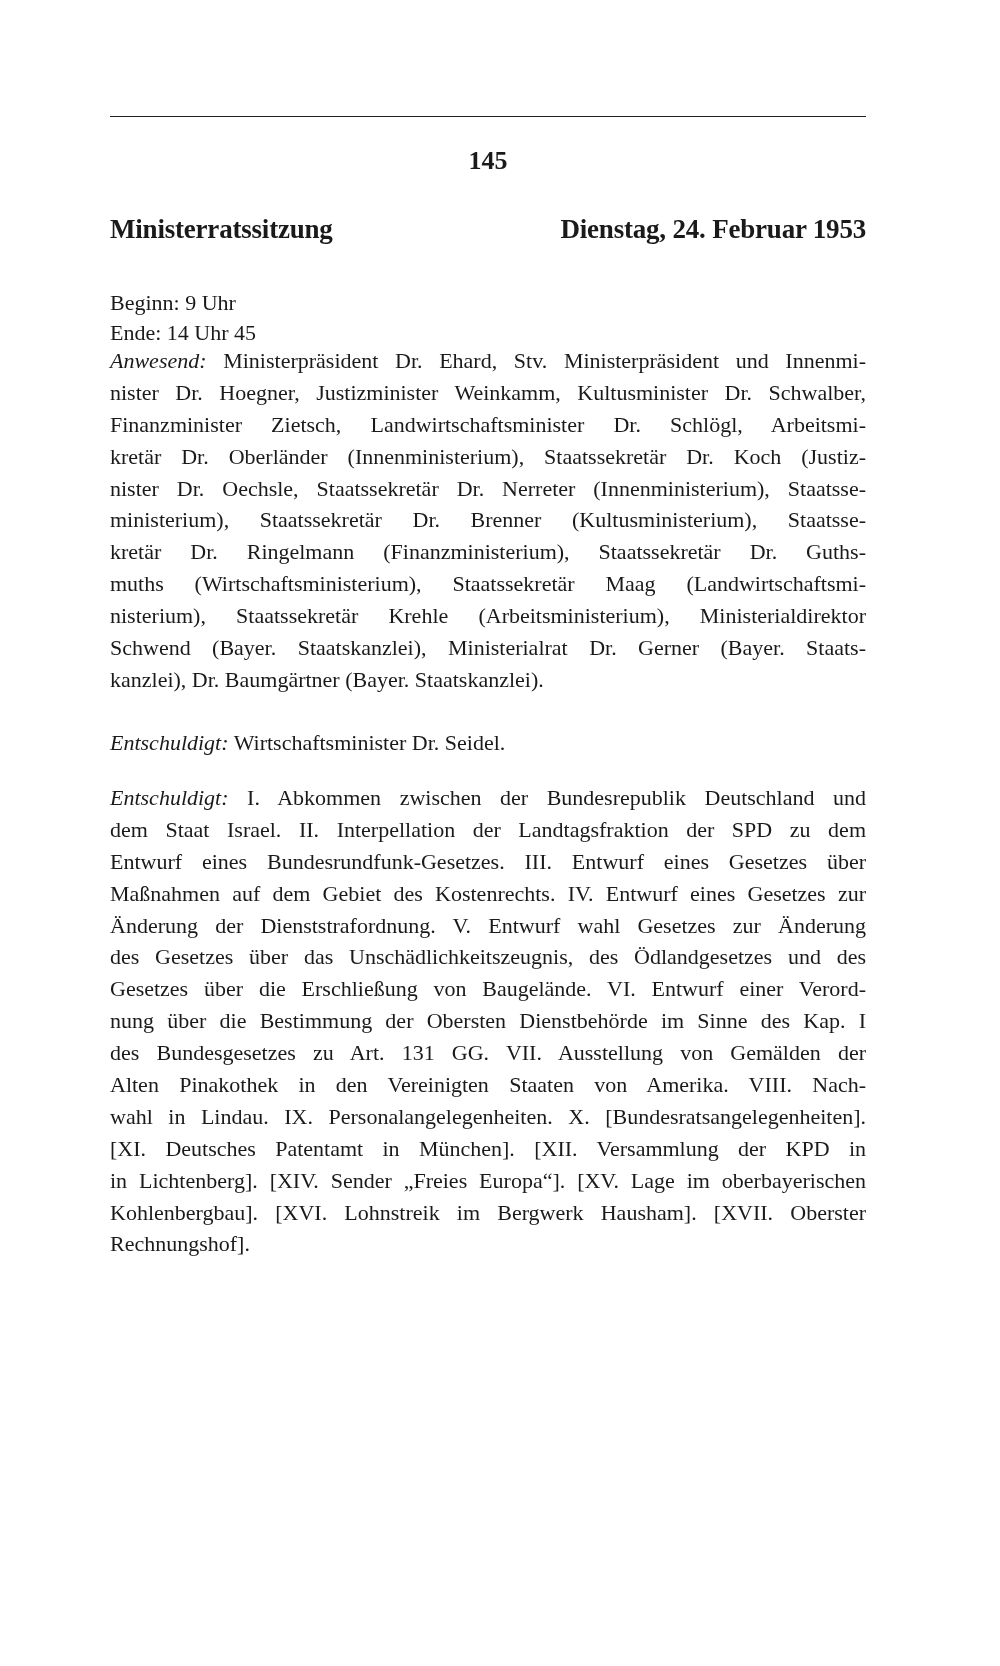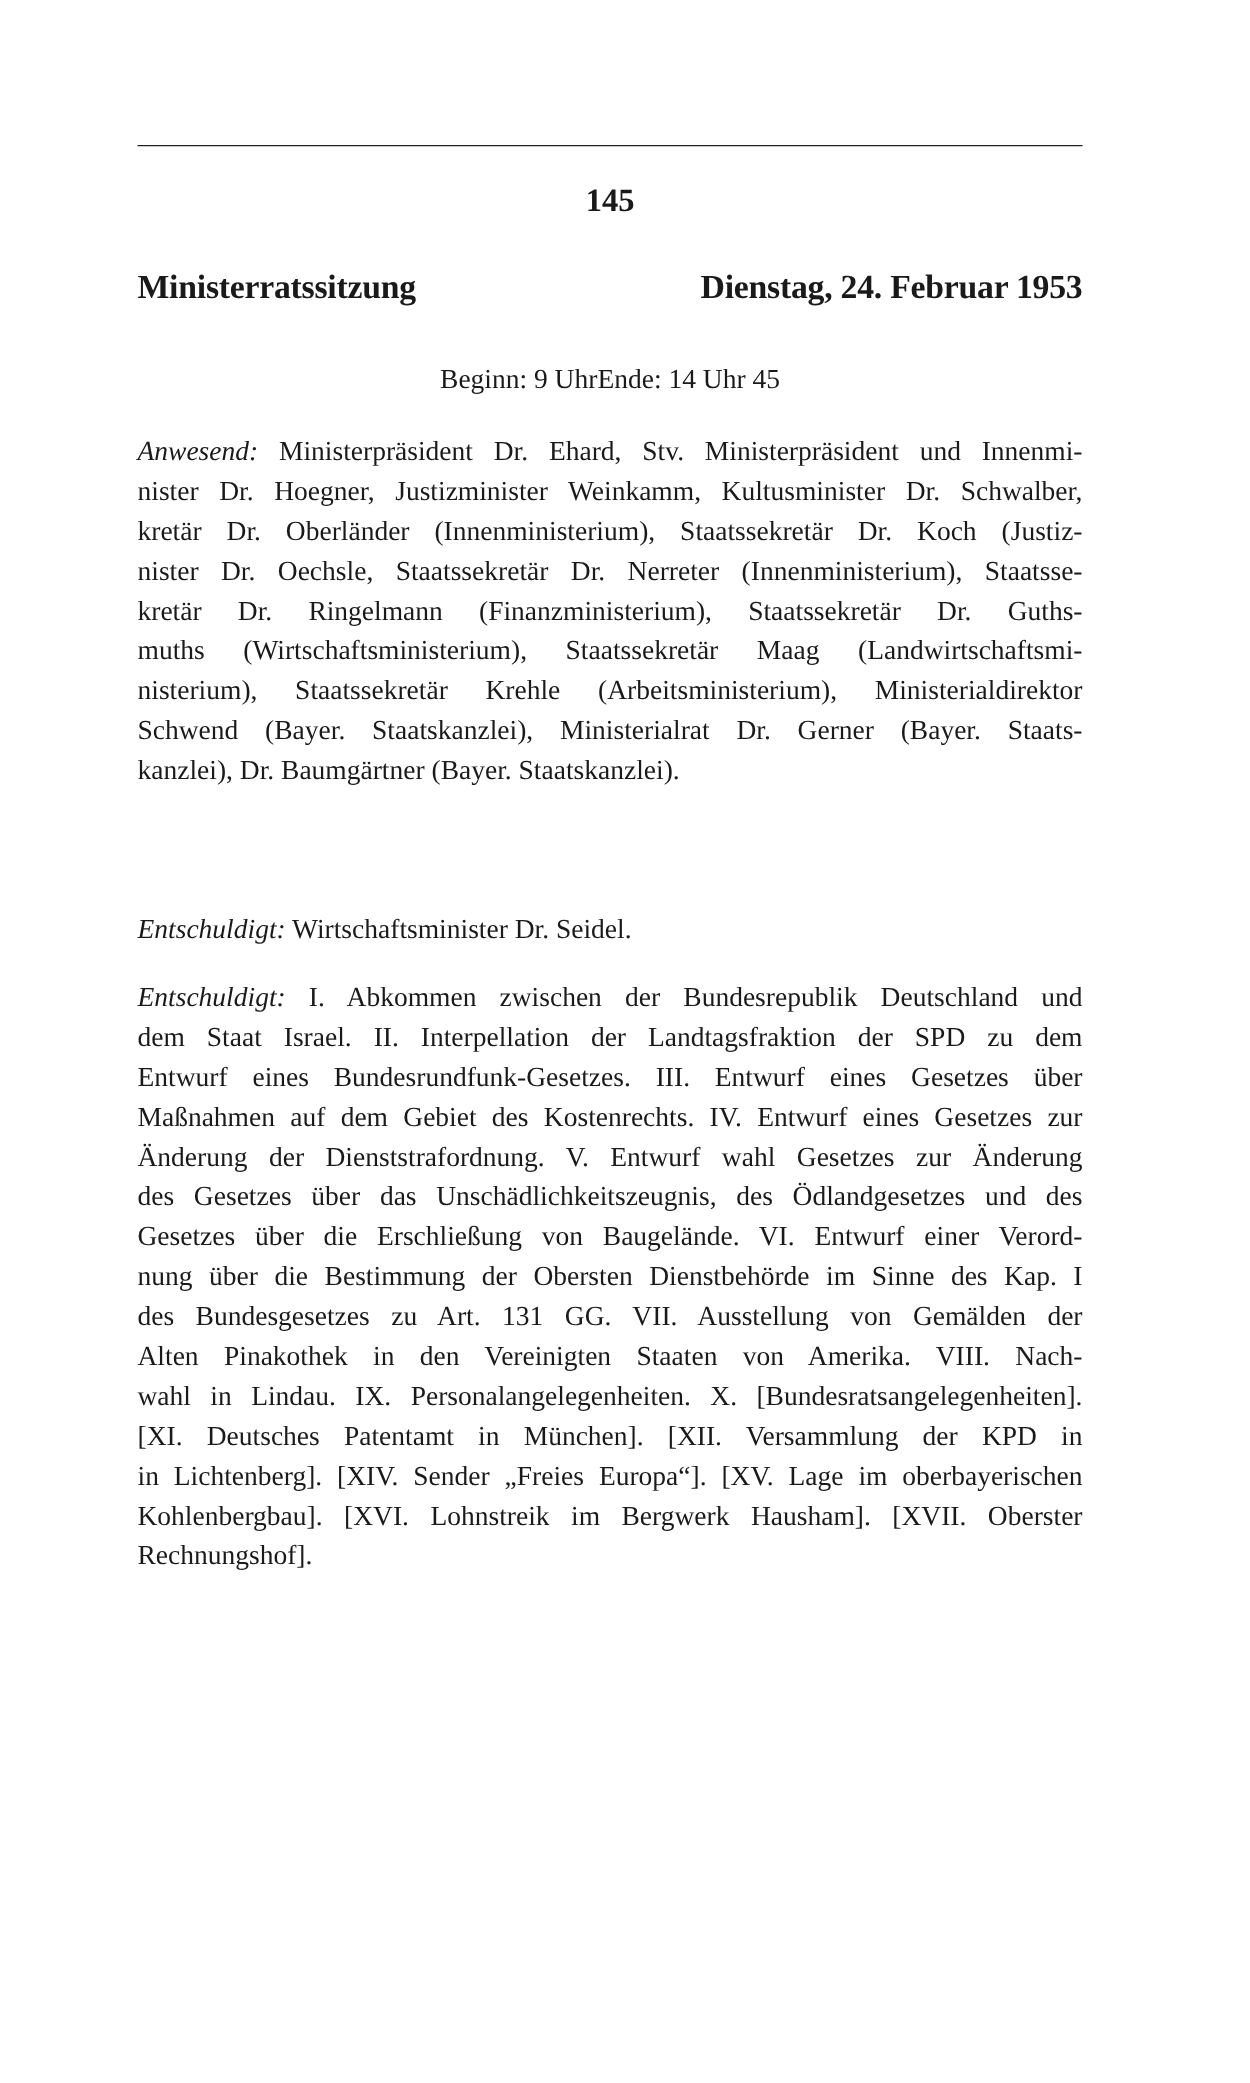--- a/index.html
+++ b/index.html
@@ -50,23 +50,24 @@
     font-size: 27px;
     line-height: 34px;
     letter-spacing: -0.2px;
   }
   .time-row {
     position: absolute;
     left: 0;
     top: 288px;
     width: 756px;
     display: flex;
-    justify-content: center;
+    justify-content: space-between;
     font-size: 22px;
     line-height: 30px;
+    flex-direction: column;
   }
   .para {
     position: absolute;
     left: 0;
     width: 756px;
     font-size: 22px;
   }
   .line {
     display: block;
     height: 31.9px;
@@ -101,22 +102,24 @@
   </div>
 
   <div class="time-row">
     <span>Beginn: 9 Uhr</span>
     <span>Ende: 14 Uhr 45</span>
   </div>
 
   <div class="para" id="para-anwesend">
     <span class="line"><span class="label">Anwesend:</span><span> Ministerpräsident Dr. Ehard, Stv. Ministerpräsident und Innenmi-</span></span>
     <span class="line">nister Dr. Hoegner, Justizminister Weinkamm, Kultusminister Dr. Schwalber,</span>
+    <span class="line">Finanzminister Zietsch, Landwirtschaftsminister Dr. Schlögl, Arbeitsmi-</span>
     <span class="line">kretär Dr. Oberländer (Innenministerium), Staatssekretär Dr. Koch (Justiz-</span>
     <span class="line">nister Dr. Oechsle, Staatssekretär Dr. Nerreter (Innenministerium), Staatsse-</span>
+    <span class="line">ministerium), Staatssekretär Dr. Brenner (Kultusministerium), Staatsse-</span>
     <span class="line">kretär Dr. Ringelmann (Finanzministerium), Staatssekretär Dr. Guths-</span>
     <span class="line">muths (Wirtschaftsministerium), Staatssekretär Maag (Landwirtschaftsmi-</span>
     <span class="line">nisterium), Staatssekretär Krehle (Arbeitsministerium), Ministerialdirektor</span>
     <span class="line">Schwend (Bayer. Staatskanzlei), Ministerialrat Dr. Gerner (Bayer. Staats-</span>
     <span class="line last">kanzlei), Dr. Baumgärtner (Bayer. Staatskanzlei).</span>
   </div>
 
   <div class="para" id="para-entschuldigt">
     <span class="line last"><span class="label">Entschuldigt:</span><span> Wirtschaftsminister Dr. Seidel.</span></span>
   </div>

